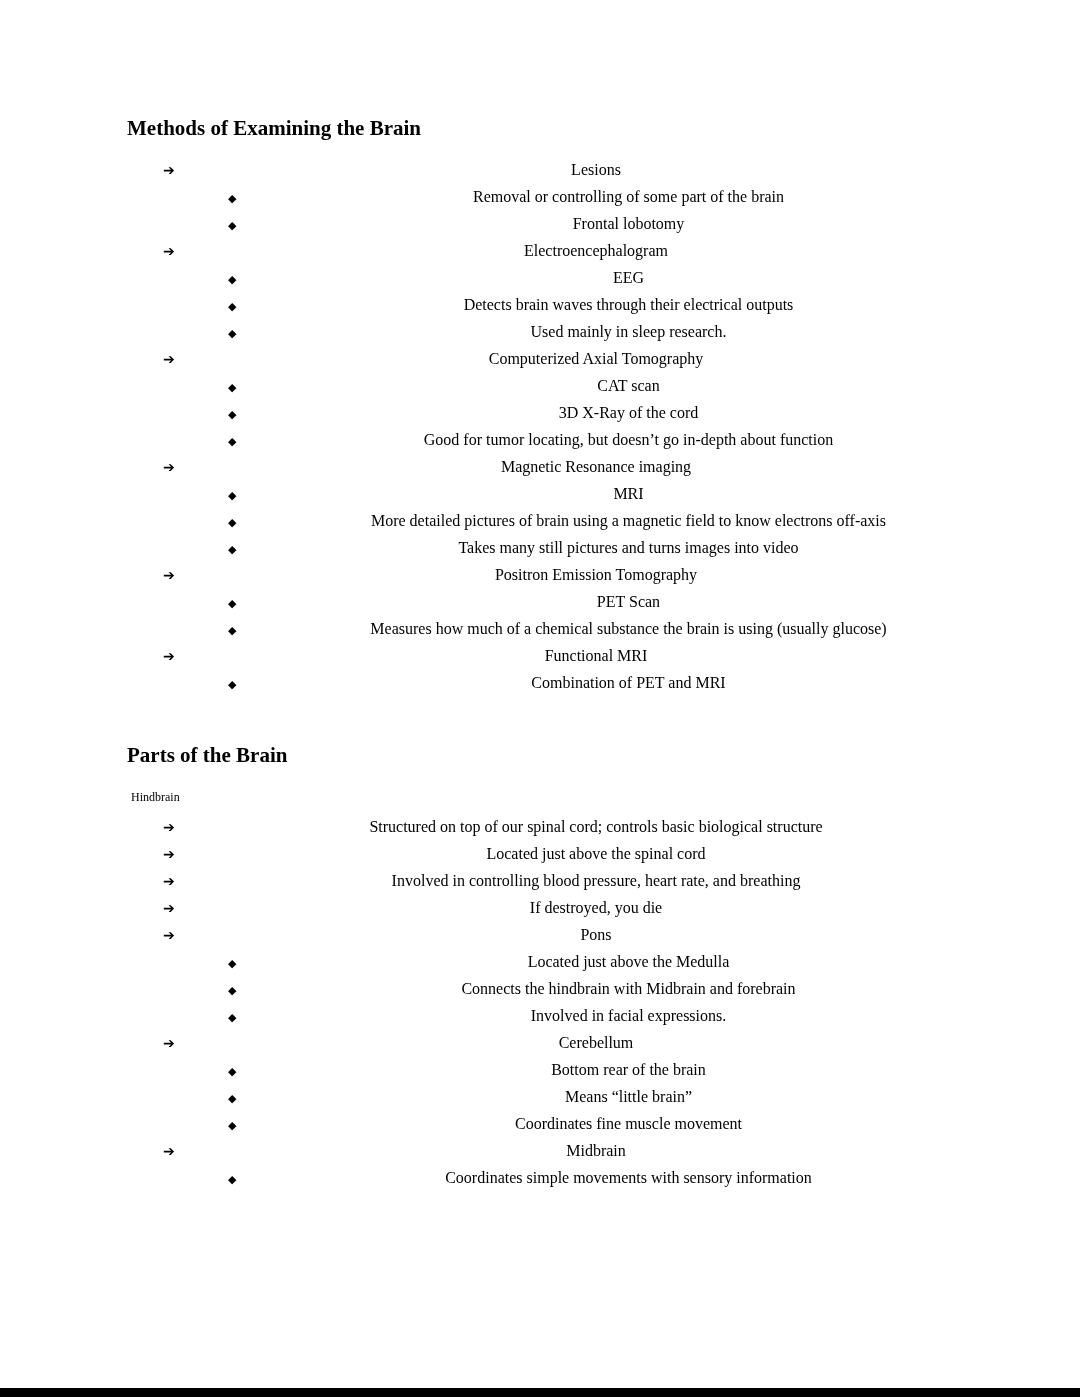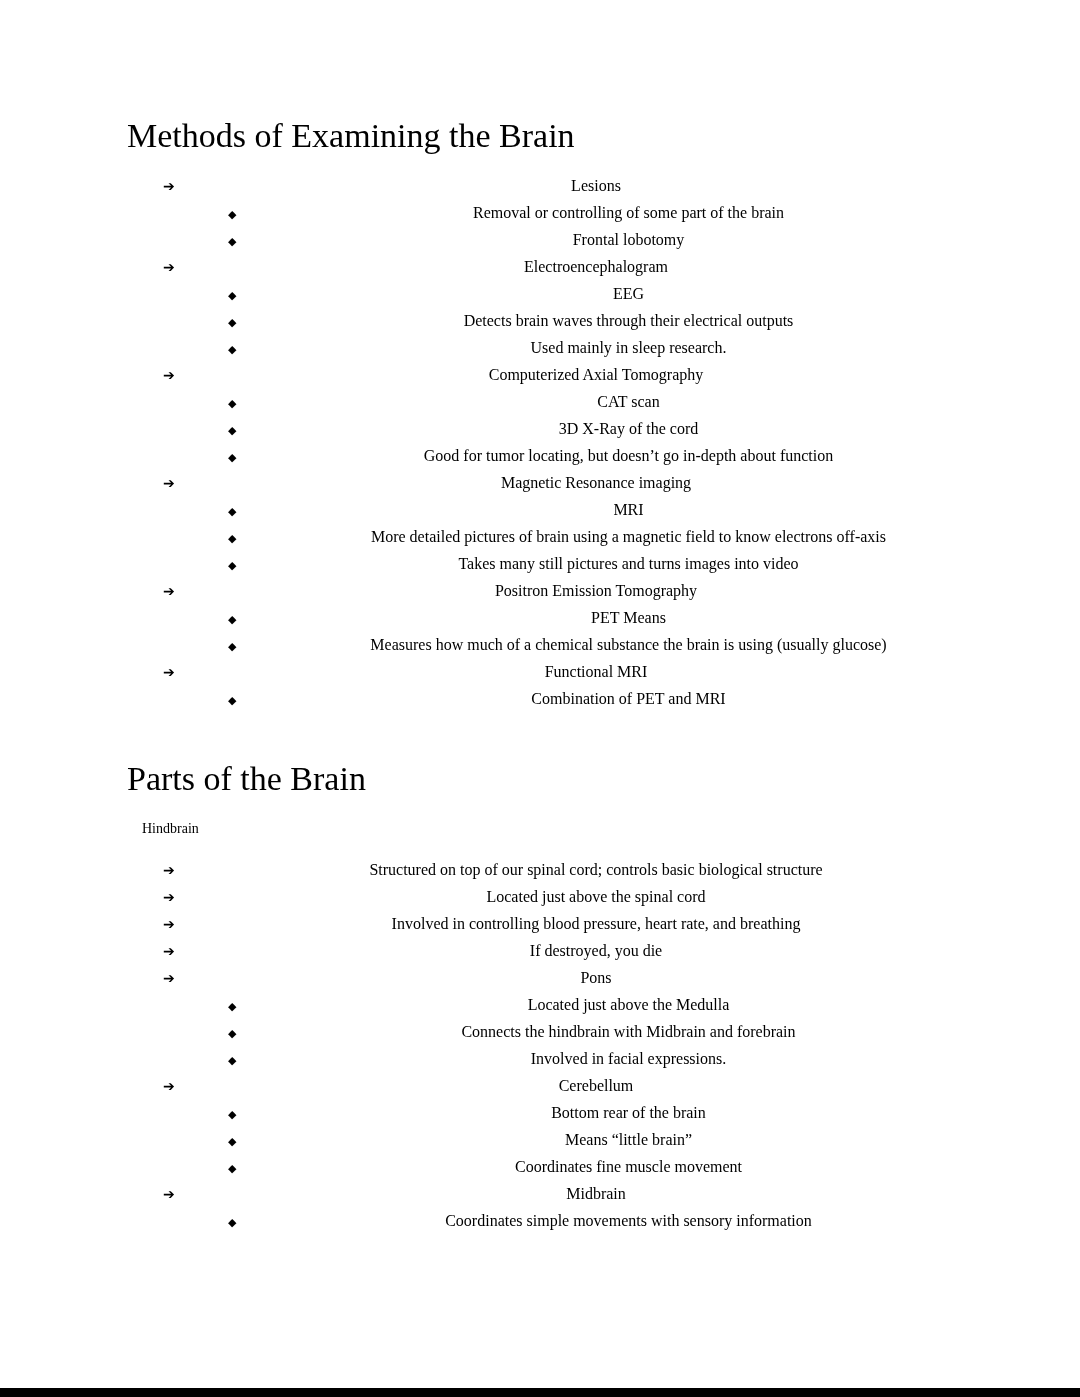--- a/index.html
+++ b/index.html
@@ -10,30 +10,30 @@
     position: relative;
     overflow: hidden;
     font-family: "Liberation Serif", serif;
     color: #000000;
   }
   .doc {
     padding: 116px 80px 0 127px;
     box-sizing: border-box;
   }
   .doc-heading {
-    font-size: 34px;
+    font-size: 21px;
     line-height: 1.2;
-    font-weight: 400;
+    font-weight: 700;
     margin: 46px 0 16px 0;
   }
   .doc-heading:first-child { margin-top: 0; }
   .doc-paragraph {
-    font-size: 14px;
+    font-size: 12px;
     line-height: 26px;
-    margin: 15px;
+    margin: 4px;
   }
   .doc-list { margin: 0; }
   .list-item {
     display: flex;
     align-items: baseline;
     font-size: 16px;
     line-height: 26px;
   }
   .list-item.level1 { margin-left: 36px; }
   .list-item.level2 { margin-left: 101px; }
@@ -119,21 +119,21 @@
         <div class="list-item level2">
           <span class="bullet b2">◆</span>
           <span class="item-text">Takes many still pictures and turns images into video</span>
         </div>
         <div class="list-item level1">
           <span class="bullet b1">➔</span>
           <span class="item-text">Positron Emission Tomography</span>
         </div>
         <div class="list-item level2">
           <span class="bullet b2">◆</span>
-          <span class="item-text">PET Means</span>
+          <span class="item-text">PET Scan</span>
         </div>
         <div class="list-item level2">
           <span class="bullet b2">◆</span>
           <span class="item-text">Measures how much of a chemical substance the brain is using (usually glucose)</span>
         </div>
         <div class="list-item level1">
           <span class="bullet b1">➔</span>
           <span class="item-text">Functional MRI</span>
         </div>
         <div class="list-item level2">

